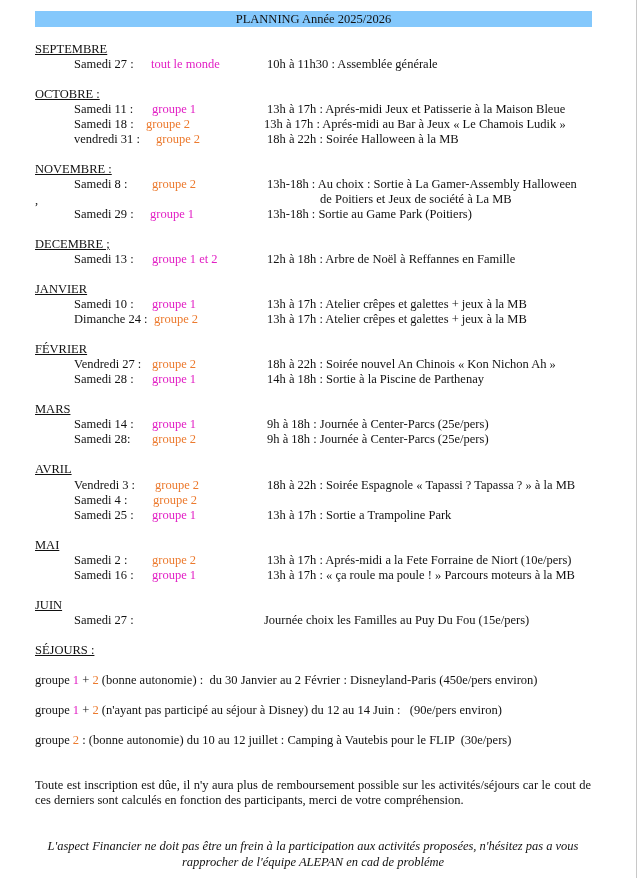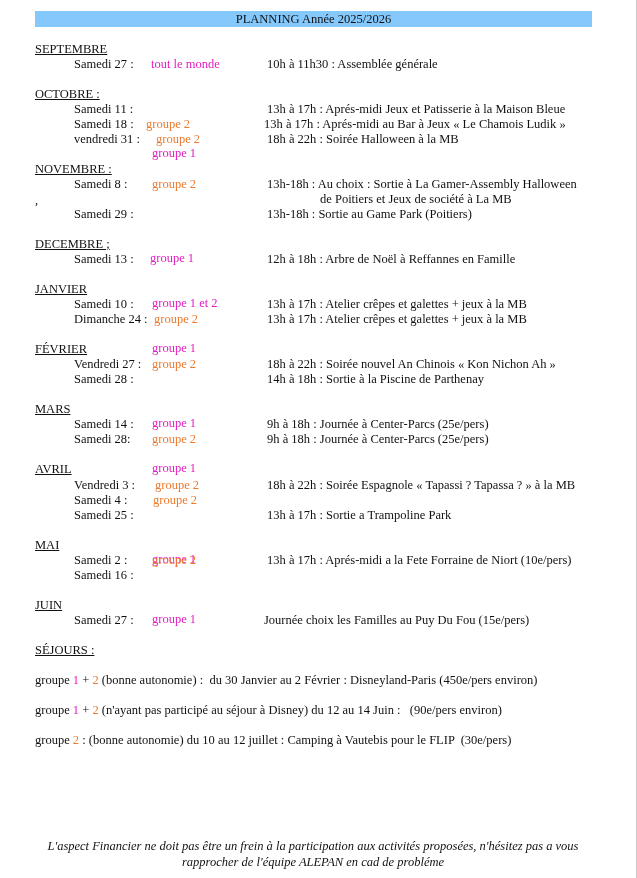--- a/index.html
+++ b/index.html
@@ -13,21 +13,21 @@
     .title-bar {
       position: absolute; left: 35px; top: 11px; width: 557px; height: 16px;
       background: #84c8fc; text-align: center; line-height: 16px; font-size: 12.5px;
     }
     .month {
       position: absolute; left: 35px; text-decoration: underline; line-height: 15px;
     }
     .row { position: absolute; left: 0; width: 636px; height: 15px; line-height: 15px; white-space: nowrap; }
     .row span { position: absolute; top: 0; }
     .date { left: 74px; }
-    .g1 { color: #e21fc4; margin-top: 44px; }
+    .g1 { color: #e21fc4; }
     .g2 { color: #ec7a2e; }
     .all { color: #e21fc4; }
     .stray { position: absolute; left: 35px; top: 193px; line-height: 15px; }
     .sejour { position: absolute; left: 35px; white-space: nowrap; line-height: 15px; }
     .u { }
     .note { position: absolute; left: 35px; width: 556px; line-height: 15px; text-align: justify; }
     .footer {
       position: absolute; left: 35px; width: 556px; top: 838px; text-align: center;
       font-style: italic; line-height: 16px;
     }
@@ -139,20 +139,21 @@
 
   <div class="month" style="top:538px">MAI</div>
   <div class="row" style="top:553px">
     <span class="date">Samedi 2 :</span>
     <span class="g2" style="left:152px">groupe 2</span>
     <span style="left:267px">13h à 17h : Aprés-midi a la Fete Forraine de Niort (10e/pers)</span>
   </div>
   <div class="row" style="top:568px">
     <span class="date">Samedi 16 :</span>
     <span class="g1" style="left:152px">groupe 1</span>
+    <span style="left:267px">13h à 17h : « ça roule ma poule ! » Parcours moteurs à la MB</span>
   </div>
 
   <div class="month" style="top:598px">JUIN</div>
   <div class="row" style="top:613px">
     <span class="date">Samedi 27  :</span>
     <span style="left:264px">Journée choix les Familles au Puy Du Fou (15e/pers)</span>
   </div>
 
   <div class="month" style="top:643px">SÉJOURS :</div>
 
@@ -161,15 +162,16 @@
   </div>
 
   <div class="sejour" style="top:703px">
     <span>groupe </span><span class="g1">1</span><span> + </span><span class="g2">2</span><span> (n'ayant pas participé au séjour à Disney) du </span><span class="u">12 au 14 Juin</span><span style="white-space:pre"> :   (90e/pers environ)</span>
   </div>
 
   <div class="sejour" style="top:733px">
     <span>groupe </span><span class="g2">2</span><span> : (bonne autonomie) </span><span class="u">du 10 au 12 juillet</span><span style="white-space:pre"> : Camping à Vautebis pour le FLIP  (30e/pers)</span>
   </div>
 
+  <div class="note" style="top:778px">Toute est inscription est dûe, il n'y aura plus de remboursement possible sur les activités/séjours car le cout de ces derniers sont calculés en fonction des participants, merci de votre compréhension.</div>
 
   <div class="footer">L'aspect Financier ne doit pas être un frein à la participation aux activités proposées, n'hésitez pas a vous rapprocher de l'équipe ALEPAN en cad de probléme</div>
 </div>
 
 </body></html>

